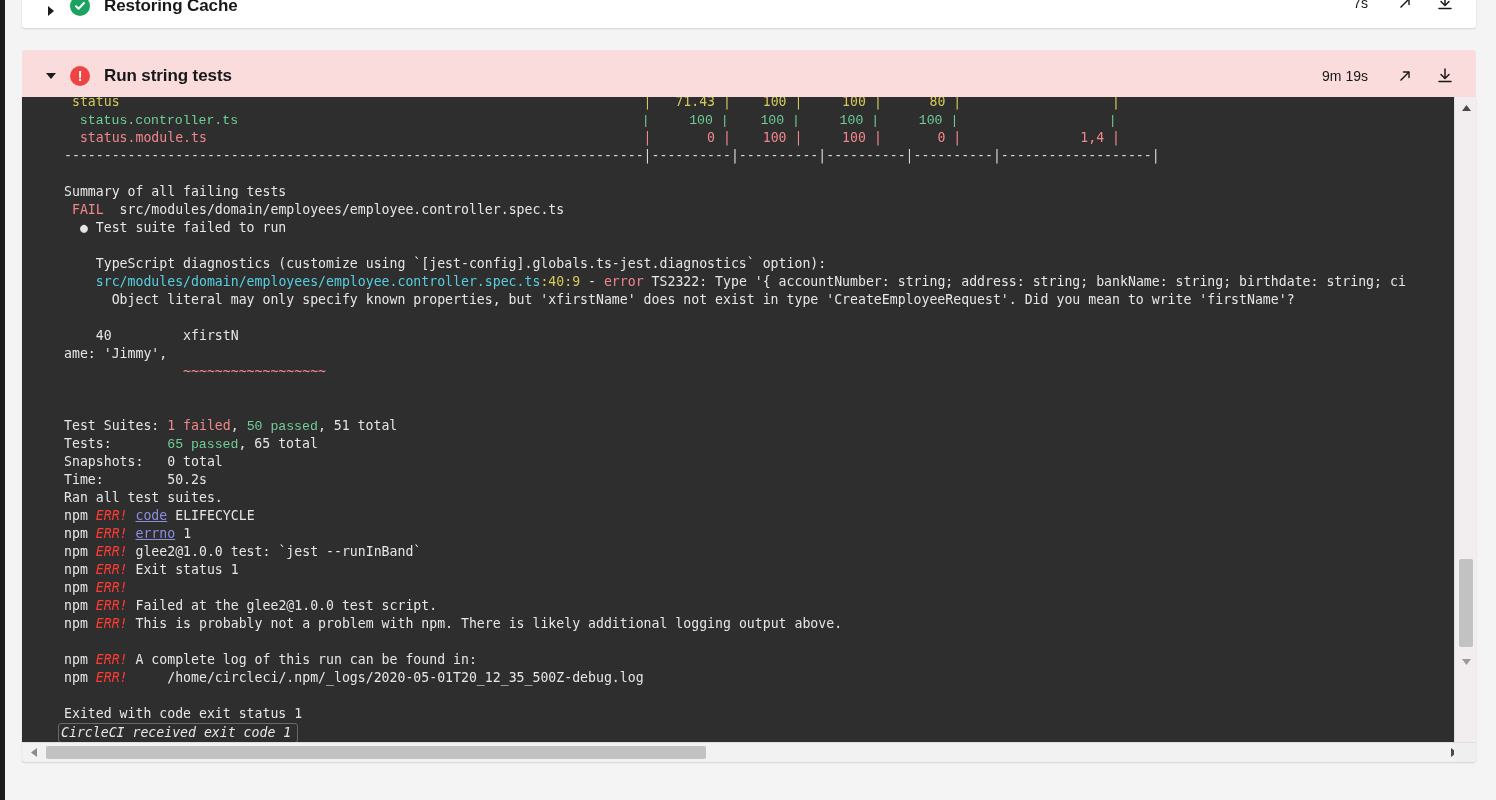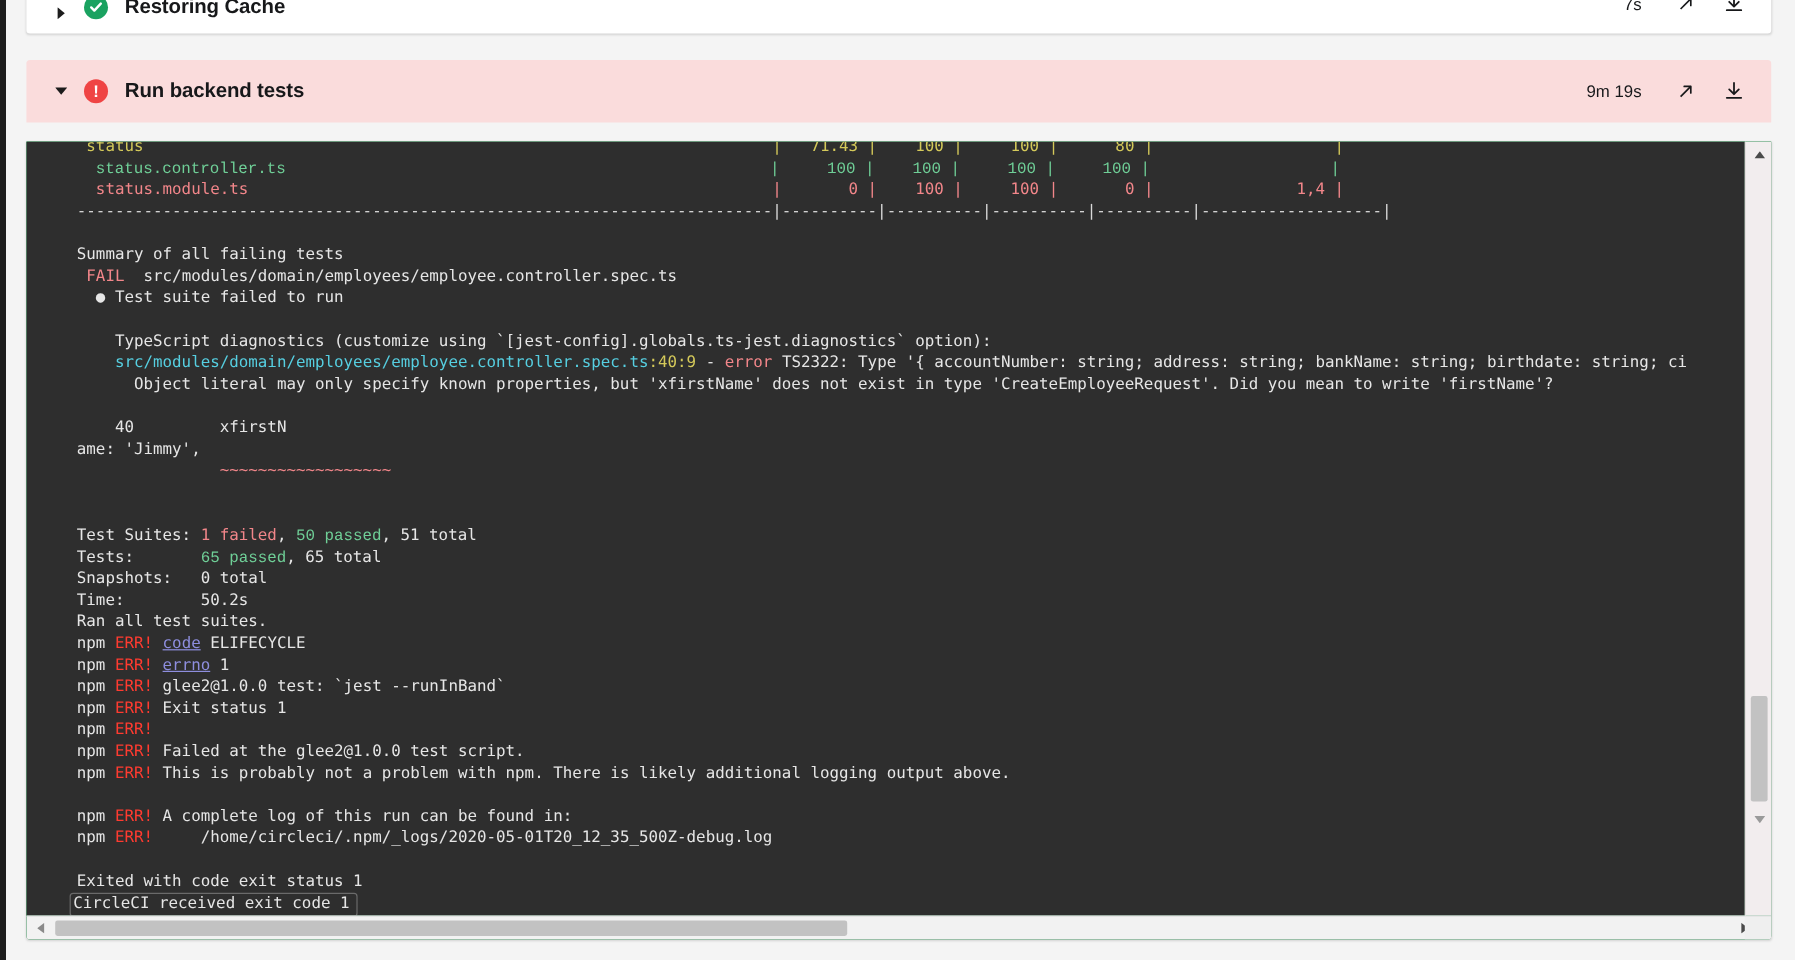--- a/index.html
+++ b/index.html
@@ -130,24 +130,24 @@
     cursor: pointer;
     color: #17181a;
   }
   .icon-btn.popout { margin-right: 14px; }
   .icon-btn svg { display: block; }
 
   
   .terminal-wrap {
     position: absolute;
     left: 22px;
-    top: 118px;
+    top: 97px;
     width: 1454px;
     height: 665px;
-    background: #15803d;
+    background: #f9a8d4;
     border-radius: 0 0 3px 3px;
     box-shadow: 0 1px 2px rgba(0,0,0,0.14);
     overflow: hidden;
   }
 
   .terminal-body {
     position: absolute;
     left: 0; top: 0;
     width: 1432px;
     height: 645px;
@@ -164,36 +164,37 @@
     color: #d8d8d8;
     white-space: pre;
     position: relative;
     top: -4px;
   }
 
   pre.term .ln { display: block; height: 18px; }
 
   .c-green  { color: #6fcf97; font-family: Liberation Mono, monospace; }
   .c-red    { color: #f2868a; }
-  .c-redb   { color: #ff3b30; }
+  .c-redb   { color: #ff3b30; font-style: italic; }
   .c-yellow { color: #d4c95a; }
   .c-cyan   { color: #56cfe1; }
   .c-purple { color: #8e8ede; text-decoration: underline; }
   .c-white  { color: #e6e6e6; }
   .c-dim    { color: #d8d8d8; }
   .c-squig  { color: #f2868a; }
 
   .sel-line {
     display: inline-block;
     border: 1px solid #6a6a6a;
     border-radius: 3px;
     padding: 0 6px 0 2px;
     margin-left: -4px;
     position: relative;
     left: -2px;
+    font-style: italic;
   }
 
   
   .vscroll {
     position: absolute;
     right: 0; top: 0;
     width: 22px;
     height: 645px;
     background: #f2edee;
     border-left: 1px solid #e3dddd;
@@ -303,21 +304,21 @@
   <div class="step-card failed">
     <div class="step-header failed-hdr">
       <div class="caret">
         <svg width="10" height="8" viewBox="0 0 10 8">
             <path d="M0 1 L10 1 L5 7 Z" fill="#1c1c1c"></path>
           </svg>
       </div>
       <div class="status-icon fail">
         <span class="bang">!</span>
       </div>
-      <div class="step-title">Run backend tests</div>
+      <div class="step-title">Run string tests</div>
       <div class="step-right">
         <div class="step-duration">9m 19s</div>
         <div class="icon-btn popout">
           <svg width="14" height="14" viewBox="0 0 14 14">
               <path d="M2.5 11.5 L11 3" stroke="#17181a" stroke-width="1.4" fill="none"></path>
               <path d="M5.5 3 L11 3 L11 8.5" stroke="#17181a" stroke-width="1.4" fill="none" stroke-linecap="round" stroke-linejoin="round"></path>
             </svg>
         </div>
         <div class="icon-btn">
           <svg width="20" height="20" viewBox="0 0 20 20">

